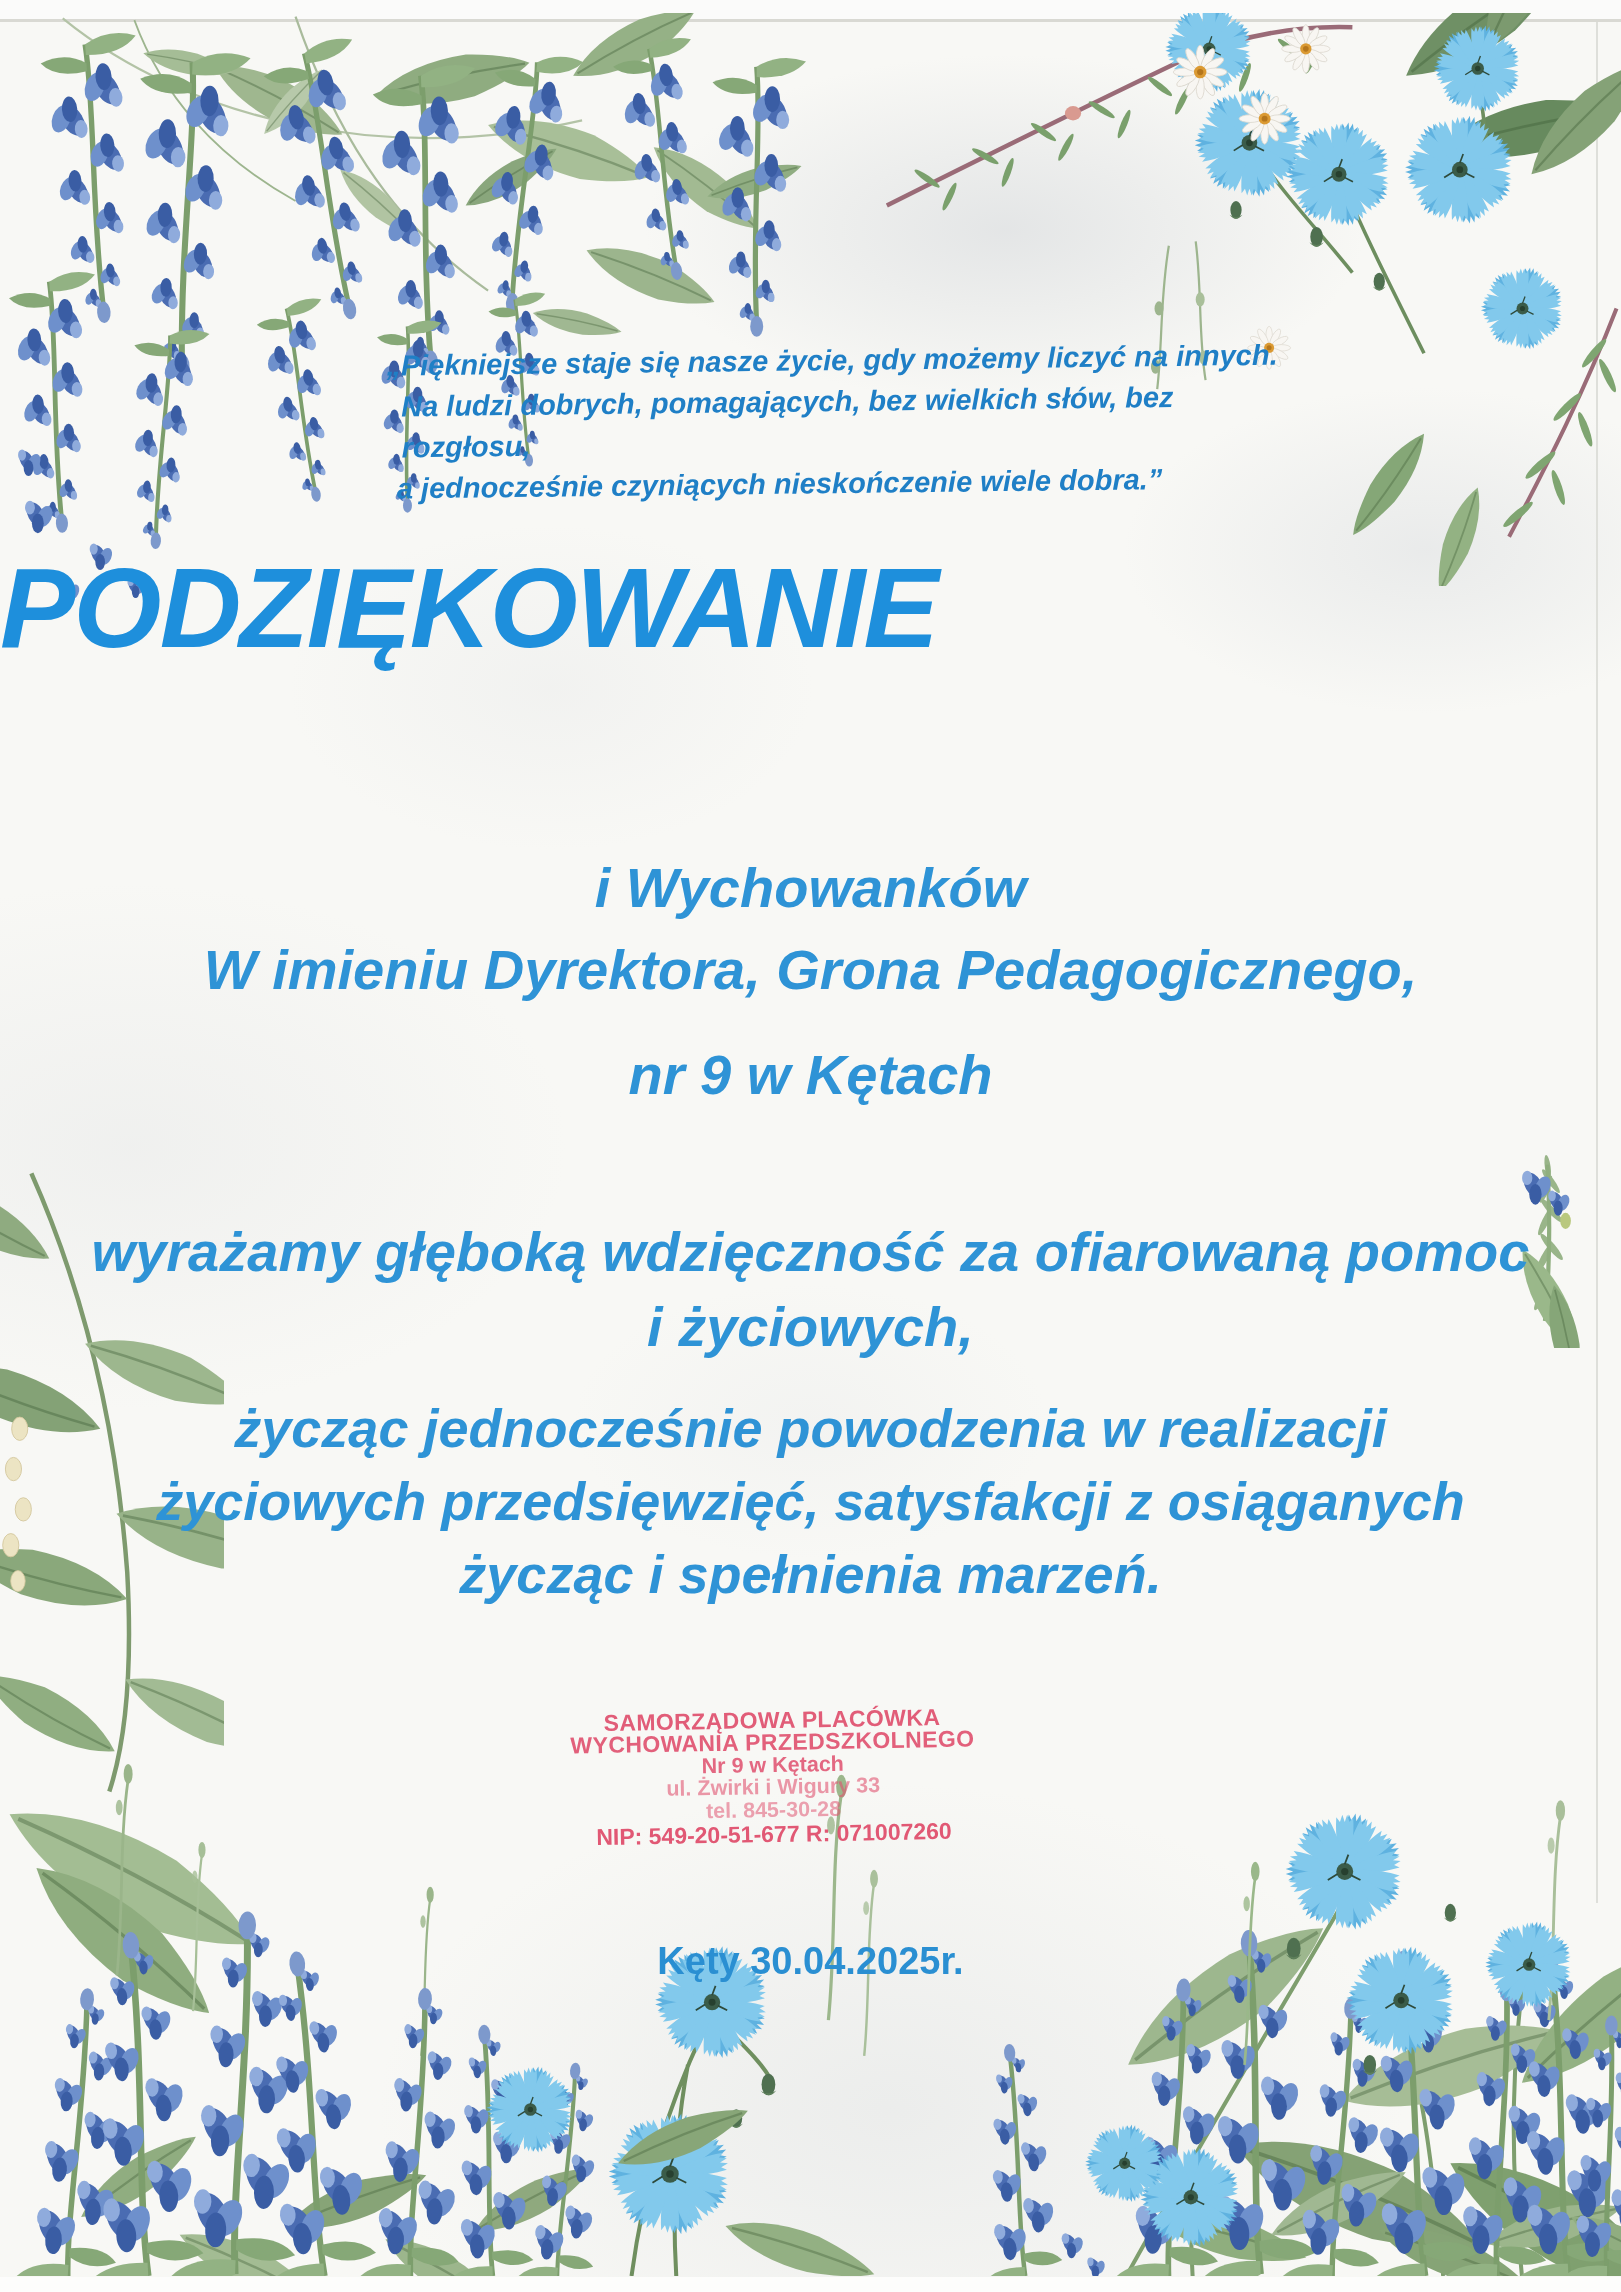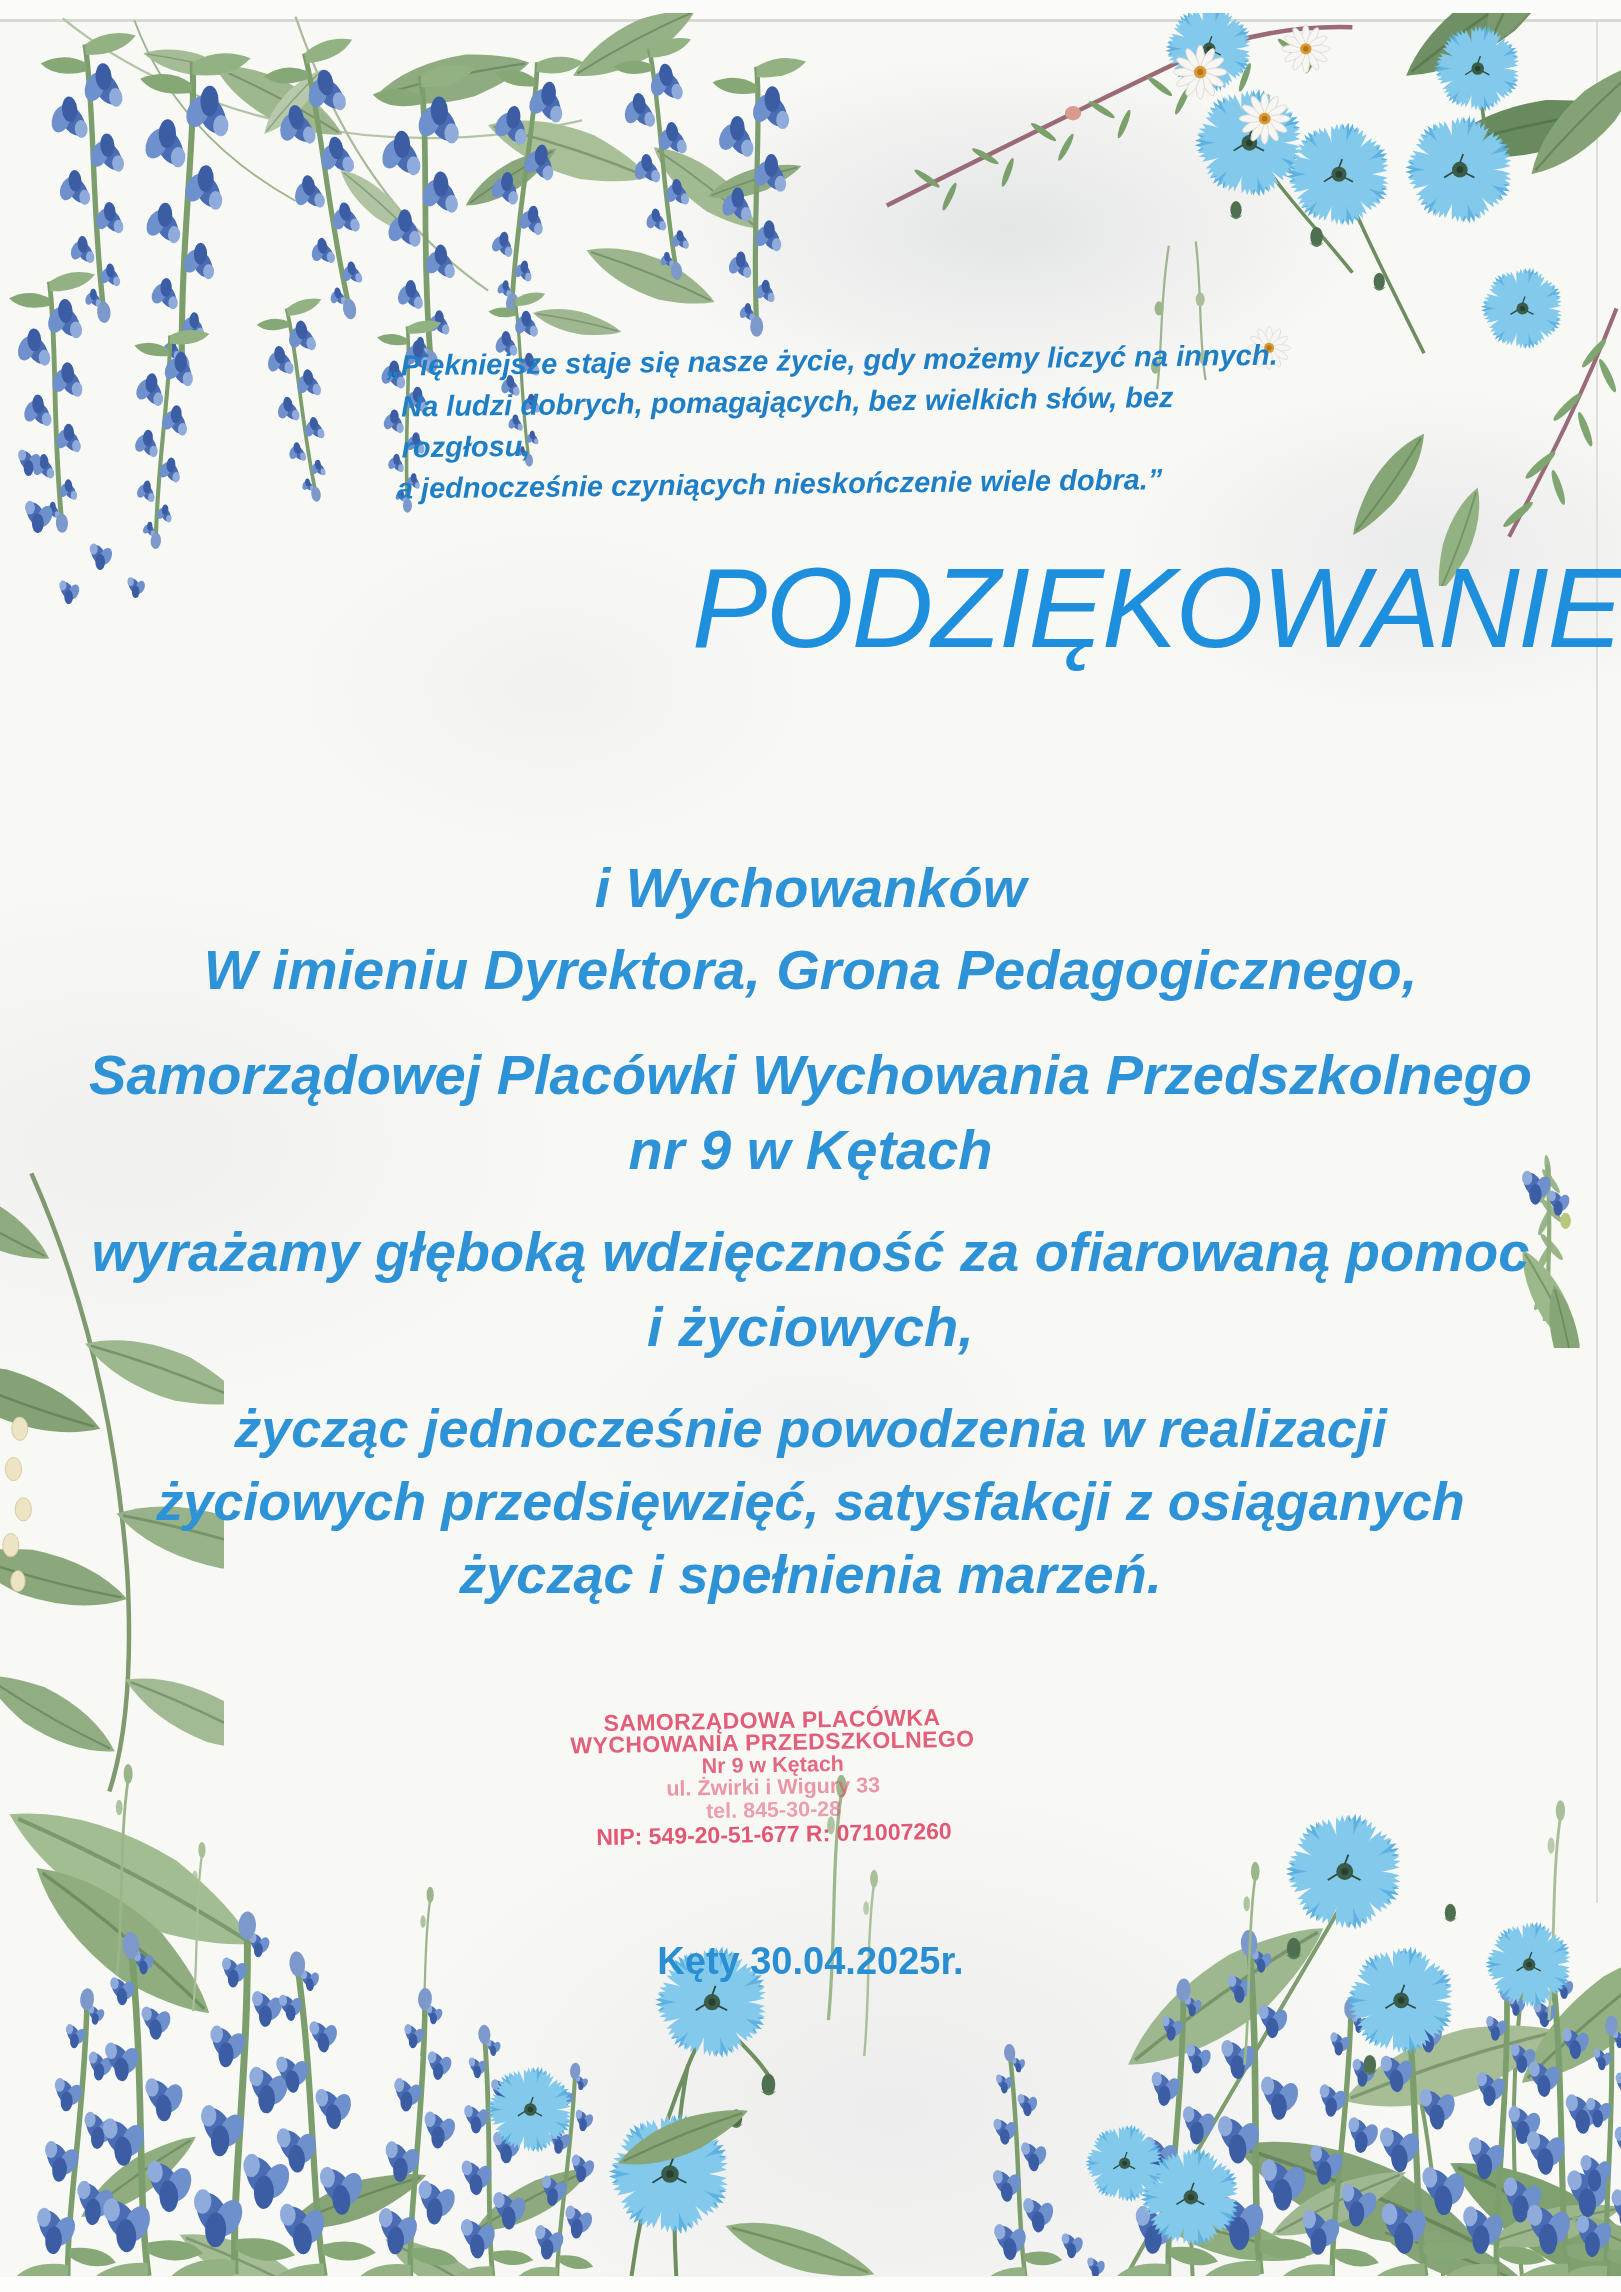--- a/index.html
+++ b/index.html
@@ -21,22 +21,22 @@
   .scan-band-bottom{position:absolute;left:0;top:2277px;width:100%;height:16px;background:#fdfdfc;}
   .floral{position:absolute;pointer-events:none;}
   .quote{
     position:absolute;left:387px;top:340px;width:913px;
     font-size:29px;line-height:41px;font-weight:bold;font-style:italic;
     color:#1f7fc6;transform:rotate(-0.7deg);
   }
   .quote .q2{margin-left:14.3px;}
   .quote .q3{margin-left:9px;}
   .title{
-    position:absolute;left:0;top:546px;width:100%;text-align:right;
-    font-size:113px;line-height:1.1;font-weight:normal;font-style:italic;
+    position:absolute;left:0;top:546px;width:100%;text-align:left;
+    font-size:113px;line-height:1.1;font-weight:bold;font-style:italic;
     letter-spacing:-1.8px;color:#1e8fdc;
   }
   .para{
     position:absolute;left:0;width:100%;text-align:center;
     font-weight:bold;font-style:italic;color:#2e93d6;
   }
   .p1{top:847px;font-size:56px;line-height:82px;}
   .p2{top:1037px;font-size:56px;line-height:75px;}
   .p3{top:1214px;font-size:56px;line-height:75px;}
   .p4{top:1392px;font-size:54px;line-height:73px;}
@@ -363,21 +363,20 @@
     <div class="q3">a jednocześnie czyniących nieskończenie wiele dobra.”</div>
   </div>
 
   <div class="title">PODZIĘKOWANIE</div>
 
   <div class="para p1">
     <div>i Wychowanków</div>
     <div>W imieniu Dyrektora, Grona Pedagogicznego,</div>
   </div>
   <div class="para p2">
-    <div>Samorządowej Placówki Wychowania Przedszkolnego</div>
     <div>nr 9 w Kętach</div>
   </div>
   <div class="para p3">
     <div>wyrażamy głęboką wdzięczność za ofiarowaną pomoc</div>
     <div>i życiowych,</div>
   </div>
   <div class="para p4">
     <div>życząc jednocześnie powodzenia w realizacji</div>
     <div>życiowych przedsięwzięć, satysfakcji z osiąganych</div>
     <div>życząc i spełnienia marzeń.</div>

